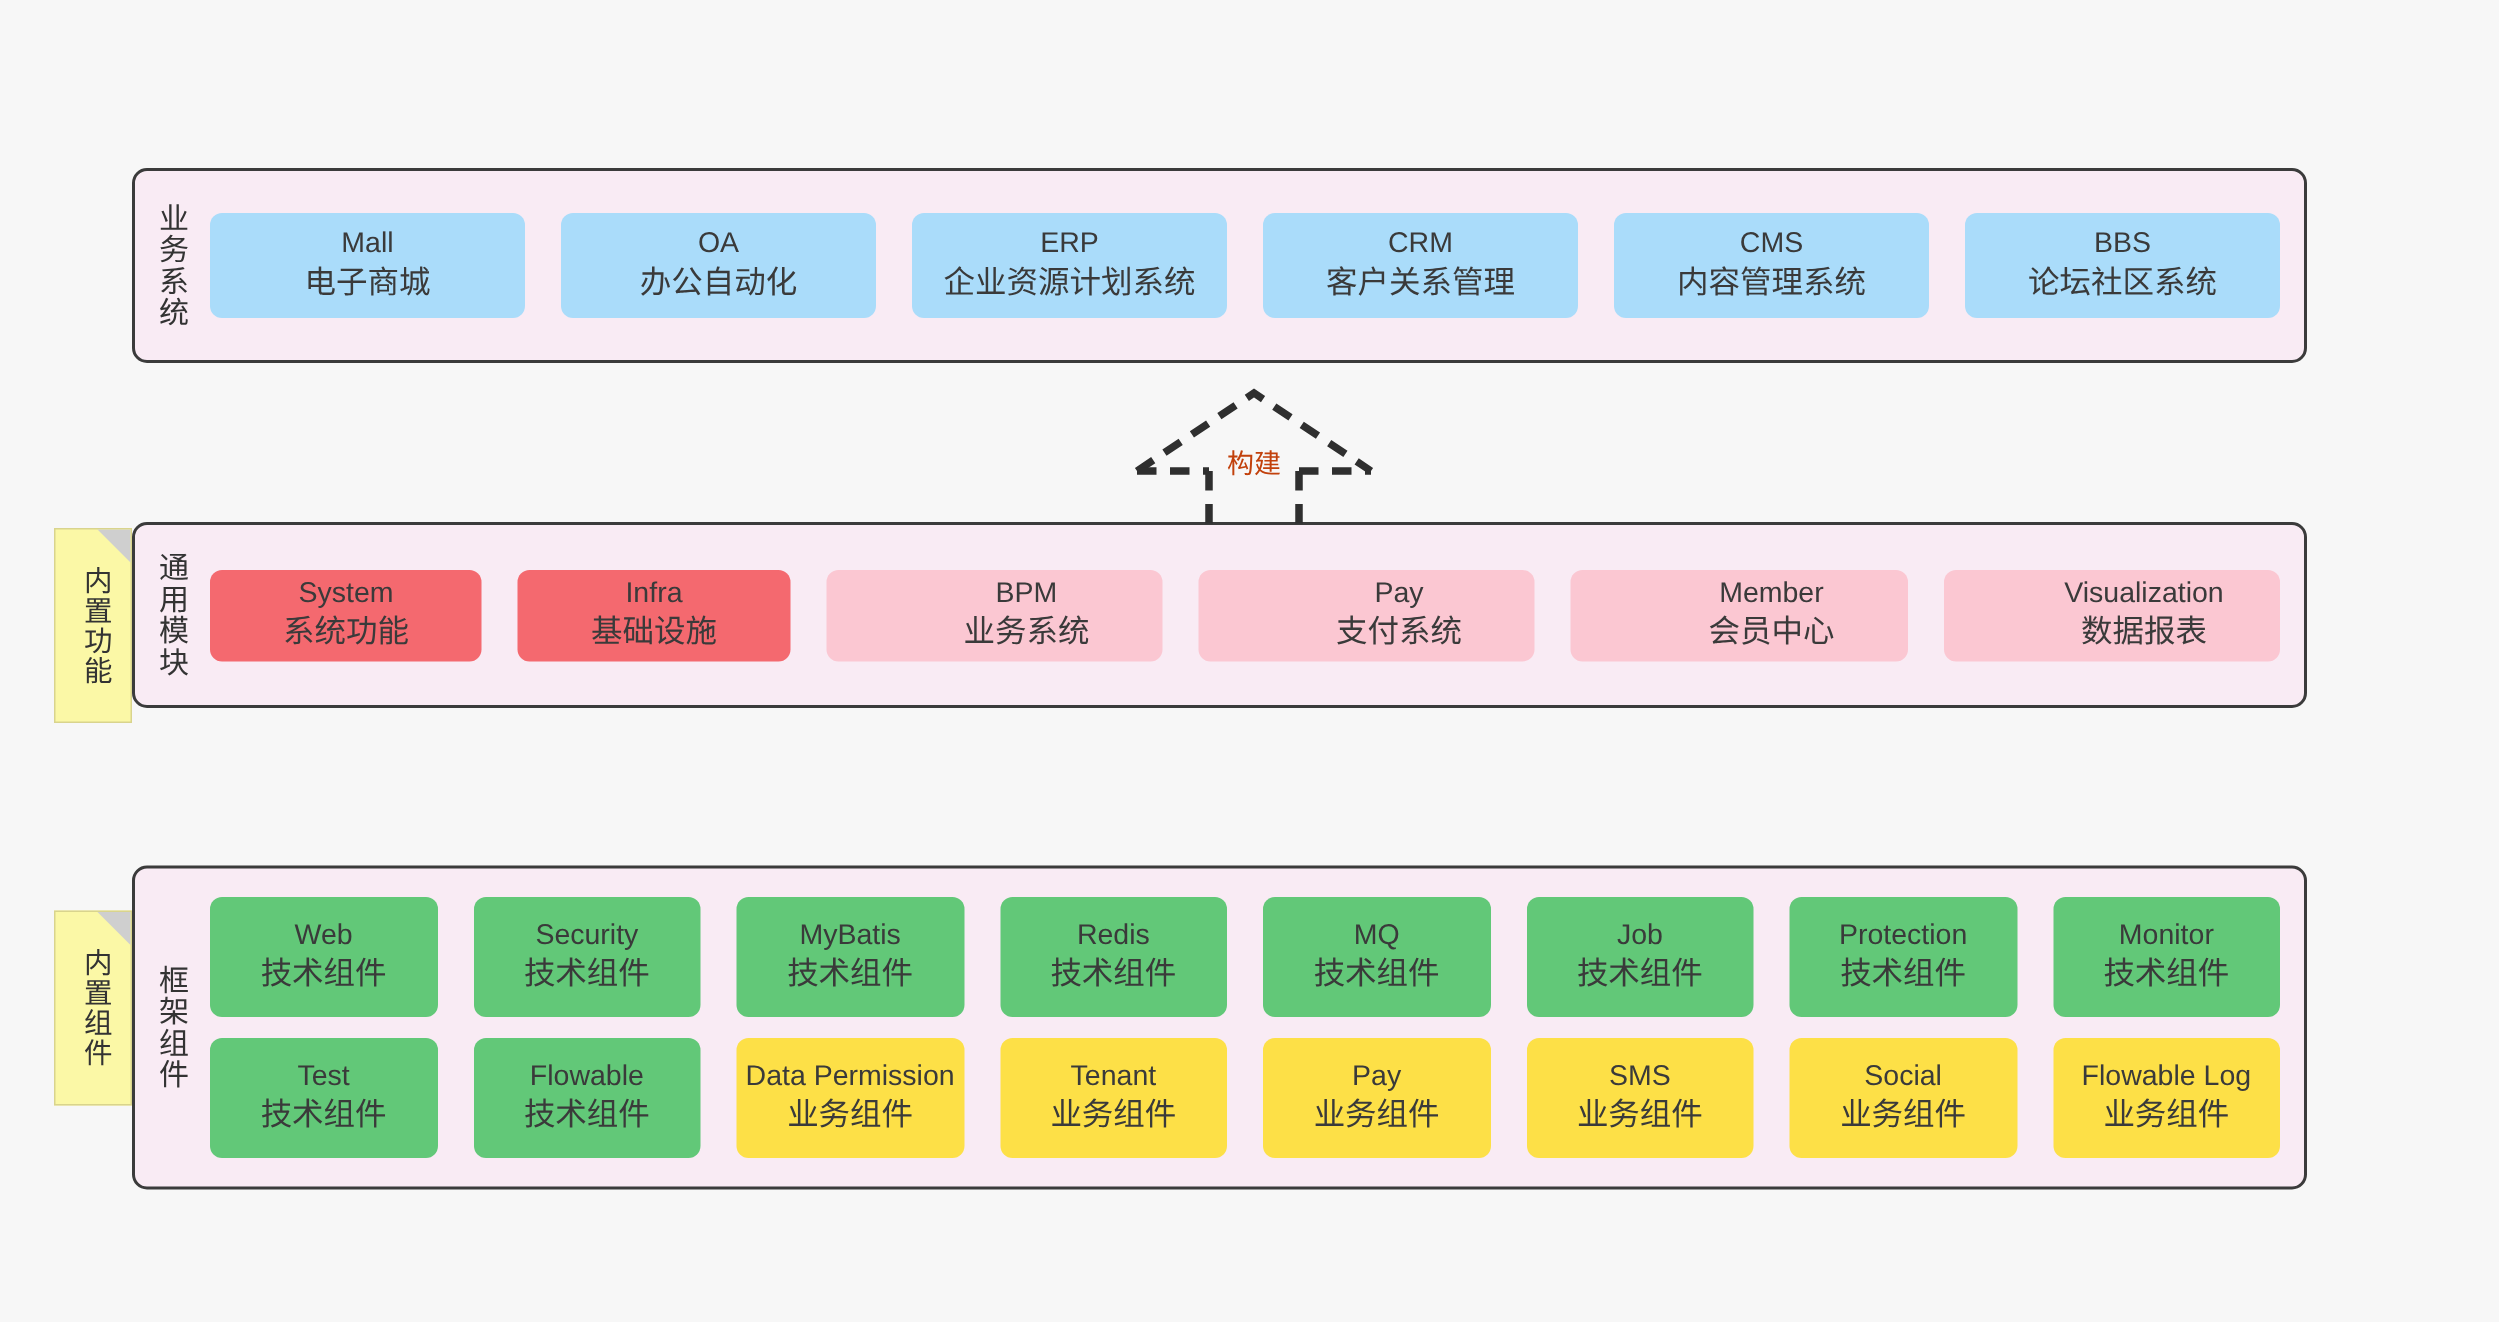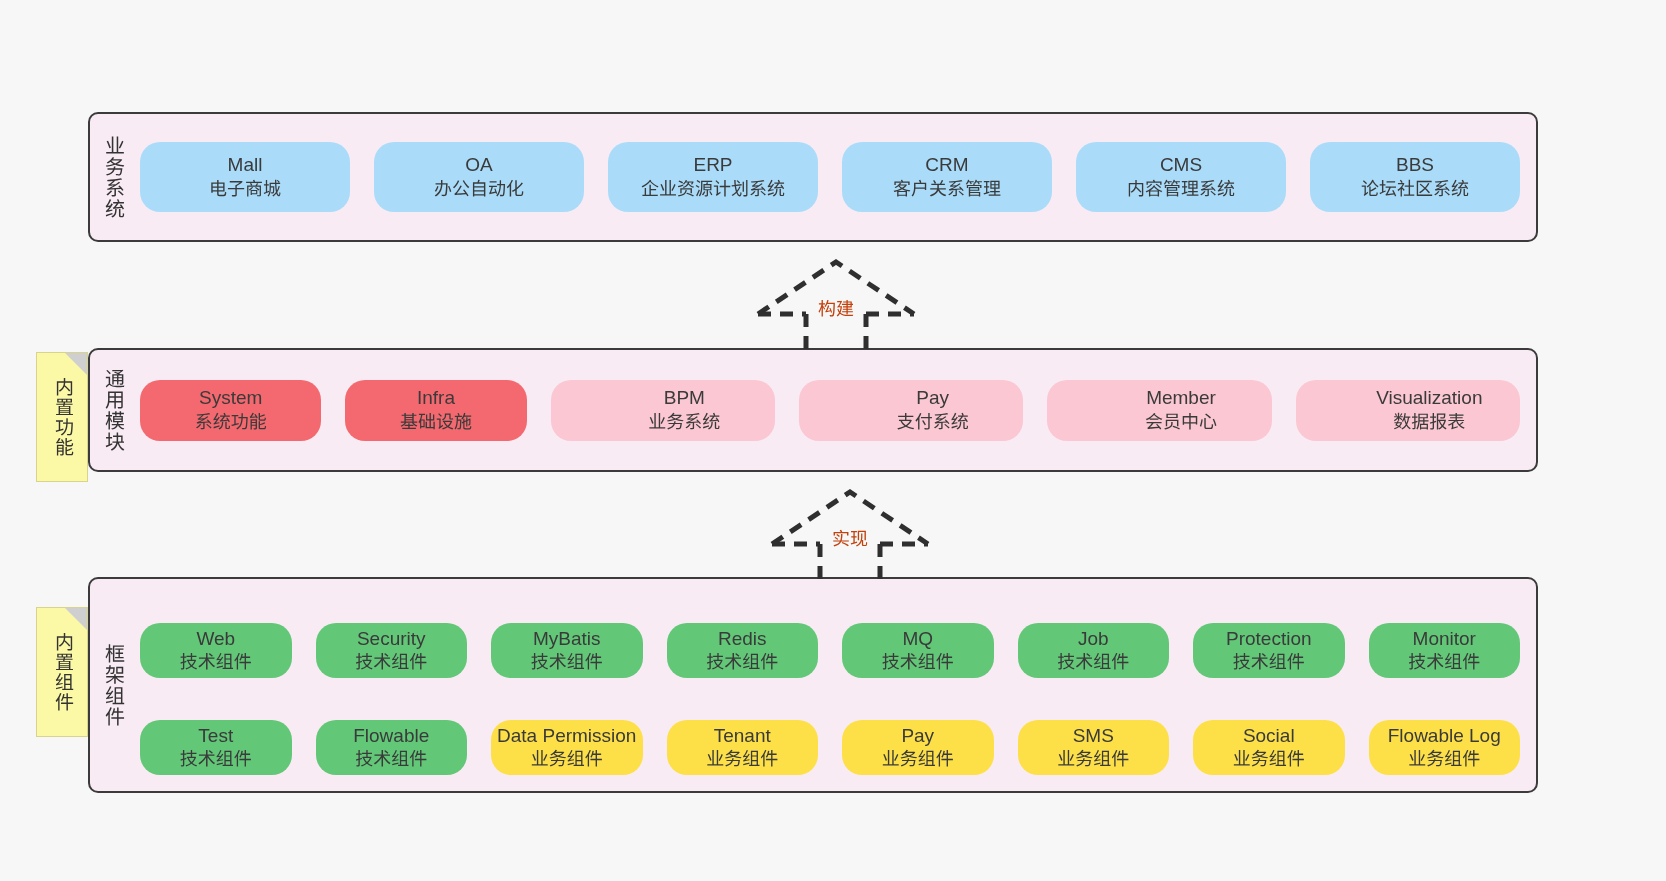--- a/index.html
+++ b/index.html
@@ -62,53 +62,53 @@
 
   .row {
     display: flex;
     flex-direction: row;
     gap: 24px;
   }
 
   .card {
     flex: 1 1 0;
     box-sizing: border-box;
-    border-radius: 20px;
+    border-radius: 8px;
     display: flex;
     flex-direction: column;
     align-items: center;
     justify-content: center;
     text-align: center;
     color: #3a3a3a;
     padding: 6px 4px;
   }
   .card .t1 {
     font-size: 19px;
     line-height: 1.28;
   }
   .card .t2 {
-    font-size: 18px;
+    font-size: 21px;
     line-height: 1.28;
   }
 
   
   .c-blue        { background: #aadcfa; }
   .c-red         { background: #f4696f; }
   .c-pink        { background: #fbc7d2; padding-left: 47px; }
   .c-green       { background: #62c878; }
   .c-lightgreen  { background: #fde047; }
 
   
   #layer-business  { left: 88px;  top: 112px; width: 1450px; height: 130px; }
   #layer-modules   { left: 88px;  top: 348px; width: 1450px; height: 124px; }
   #layer-framework { left: 88px;  top: 577px; width: 1450px; height: 216px; }
 
   #layer-business  .card { height: 70px; }
   #layer-modules   .card { height: 61px; }
-  #layer-framework .card { height: 55px; margin-top: 28px; }
+  #layer-framework .card { height: 80px; }
 
   
   .sticky {
     position: absolute;
     box-sizing: border-box;
     width: 52px;
     background: #fbf8a6;
     border: 1px solid #d9d48d;
     display: flex;
     align-items: center;
@@ -234,32 +234,20 @@
           <span class="t2">数据报表</span>
         </div>
       </div>
     </div>
   </div>
 
   <div class="sticky" id="sticky-builtin-features">
     <span>内置功能</span>
   </div>
 
-  <div class="arrow" id="arrow-implement">
-    <svg width="160" height="92" viewBox="0 0 160 92" aria-hidden="true">
-      <g fill="none" stroke="#2f2f2f" stroke-width="5" stroke-dasharray="13 9" stroke-linecap="butt">
-        <path d="M 2 56 L 80 4 L 158 56"></path>
-        <path d="M 2 56 L 50 56"></path>
-        <path d="M 110 56 L 158 56"></path>
-        <path d="M 50 56 L 50 92"></path>
-        <path d="M 110 56 L 110 92"></path>
-      </g>
-    </svg>
-    <div class="arrow-label">实现</div>
-  </div>
 
   <div class="layer" id="layer-framework">
     <div class="layer-title">框架组件</div>
     <div class="layer-body">
 
       <div class="row">
         <div class="card c-green">
           <span class="t1">Web</span>
           <span class="t2">技术组件</span>
         </div>

